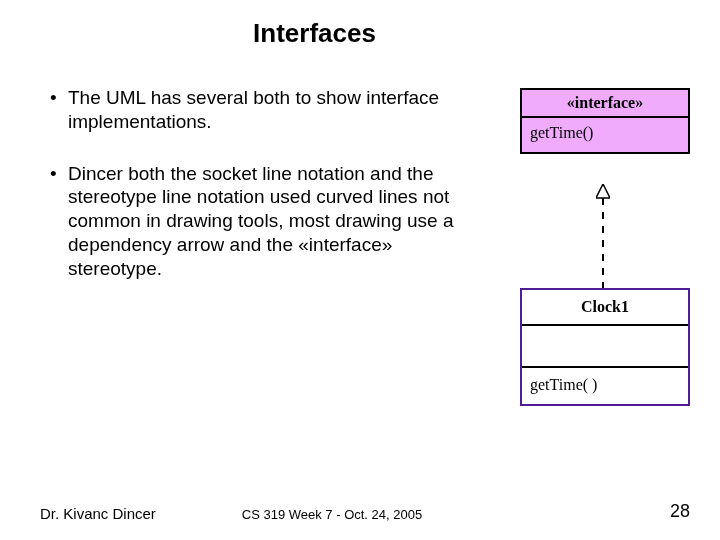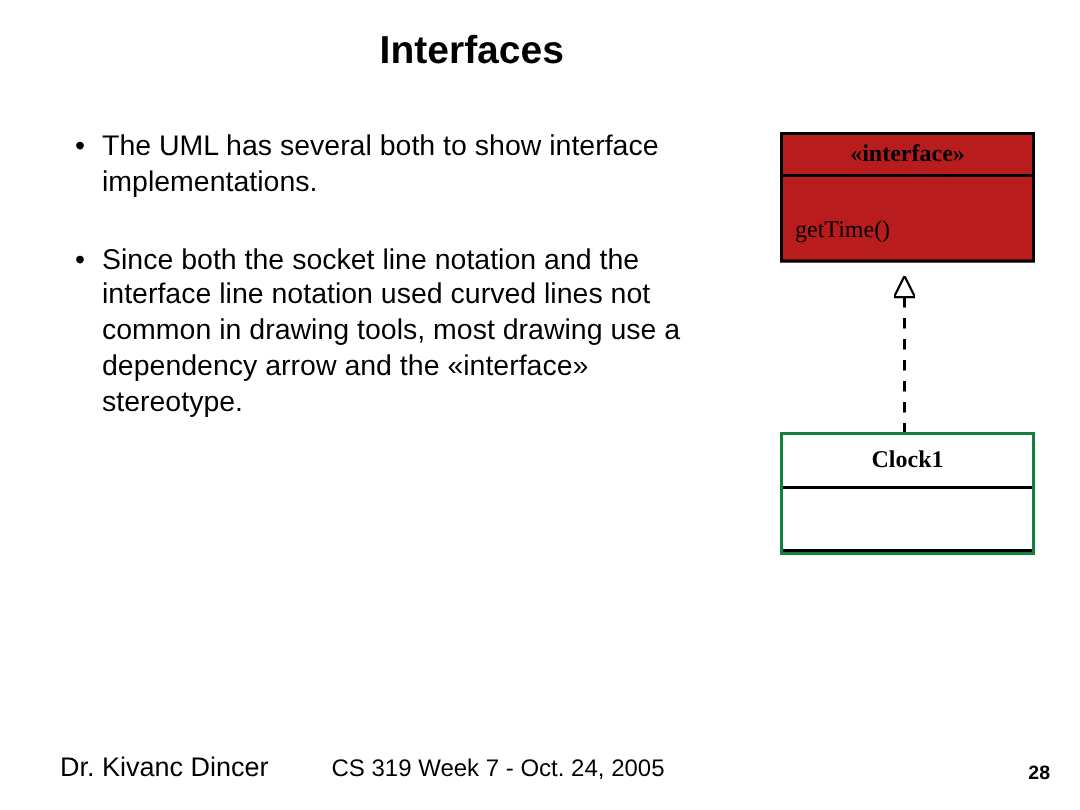--- a/index.html
+++ b/index.html
@@ -45,41 +45,40 @@
     flex: 0 0 18px;
   }
   .underline {
   }
   .uml-interface {
     position: absolute;
     left: 520px;
     top: 88px;
     width: 166px;
     border: 2px solid #000;
-    background: #b91c1c;
+    background: #f0abfc;
     font-family: "Times New Roman", Times, serif;
     font-size: 16px;
   }
   .uml-interface .header {
     text-align: center;
     padding: 4px 2px;
     border-bottom: 2px solid #000;
     font-weight: bold;
   }
   .uml-interface .ops {
     padding: 6px 8px 10px 8px;
     min-height: 18px;
-    margin-top: 21px;
   }
   .uml-class {
     position: absolute;
     left: 520px;
     top: 288px;
     width: 166px;
-    border: 2px solid #15803d;
+    border: 2px solid #4c1d95;
     background: #fff;
     font-family: "Times New Roman", Times, serif;
     font-size: 16px;
   }
   .uml-class .header {
     text-align: center;
     padding: 8px 2px;
     border-bottom: 2px solid #000;
     font-weight: bold;
   }
@@ -95,70 +94,70 @@
     position: absolute;
     left: 596px;
     top: 184px;
     width: 14px;
     height: 106px;
   }
   .footer-left {
     position: absolute;
     left: 40px;
     bottom: 18px;
-    font-size: 18px;
+    font-size: 15px;
   }
   .footer-center {
     position: absolute;
     left: 0;
     width: 664px;
     bottom: 18px;
     text-align: center;
-    font-size: 16px;
+    font-size: 13px;
   }
   .footer-right {
     position: absolute;
-    right: 20px;
+    right: 30px;
     bottom: 18px;
-    font-size: 13px;
-    font-weight: bold;
+    font-size: 18px;
   }
 </style>
 </head>
 <body>
 
 <div class="slide">
 
   <div class="title">Interfaces</div>
 
   <div class="bullets">
     <div class="bullet">
       <div class="dot">•</div>
       <div id="b0"><span>The UML has several both to show interface implementations.</span></div>
     </div>
     <div class="bullet">
       <div class="dot">•</div>
-      <div id="b1"><span>Since both the </span><span class="underline">socket line notation</span><span> and the </span><span class="underline">interface line notation</span><span> used curved lines not common in drawing tools, most drawing use a dependency arrow and the «interface» stereotype.</span></div>
+      <div id="b1"><span>Dincer both the </span><span class="underline">socket line notation</span><span> and the </span><span class="underline">stereotype line notation</span><span> used curved lines not common in drawing tools, most drawing use a dependency arrow and the «interface» stereotype.</span></div>
     </div>
   </div>
 
   <div class="uml-interface">
     <div class="header">
       <div>«interface»</div>
     </div>
     <div class="ops">getTime()</div>
   </div>
 
   <svg class="arrow-svg" viewBox="0 0 14 106">
     <polygon points="7,0 0,14 14,14" fill="#fff" stroke="#000" stroke-width="1.5"></polygon>
     <line x1="7" y1="14" x2="7" y2="106" stroke="#000" stroke-width="2" stroke-dasharray="7,7"></line>
   </svg>
 
   <div class="uml-class">
     <div class="header">Clock1</div>
     <div class="attrs"></div>
+    <div class="ops">getTime( )</div>
   </div>
 
   <div class="footer-left">Dr. Kivanc Dincer</div>
   <div class="footer-center">CS 319 Week 7 - Oct. 24, 2005</div>
   <div class="footer-right">28</div>
 
 </div>
 
 </body></html>

